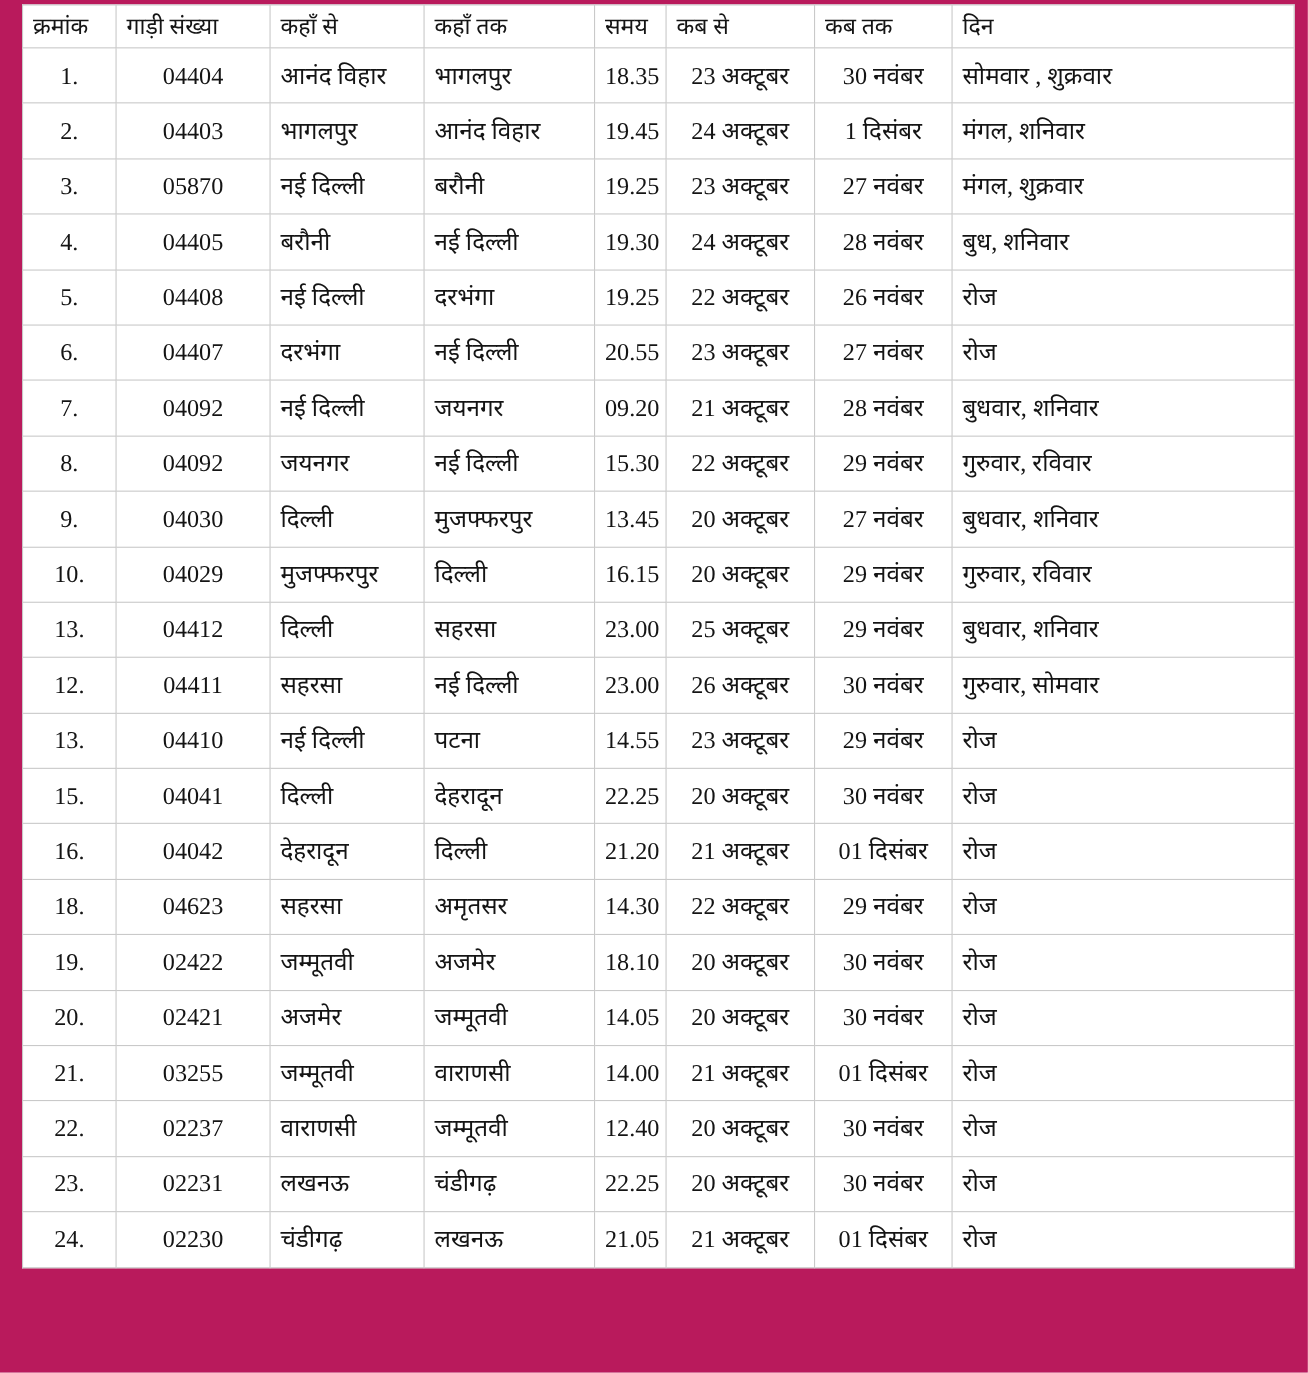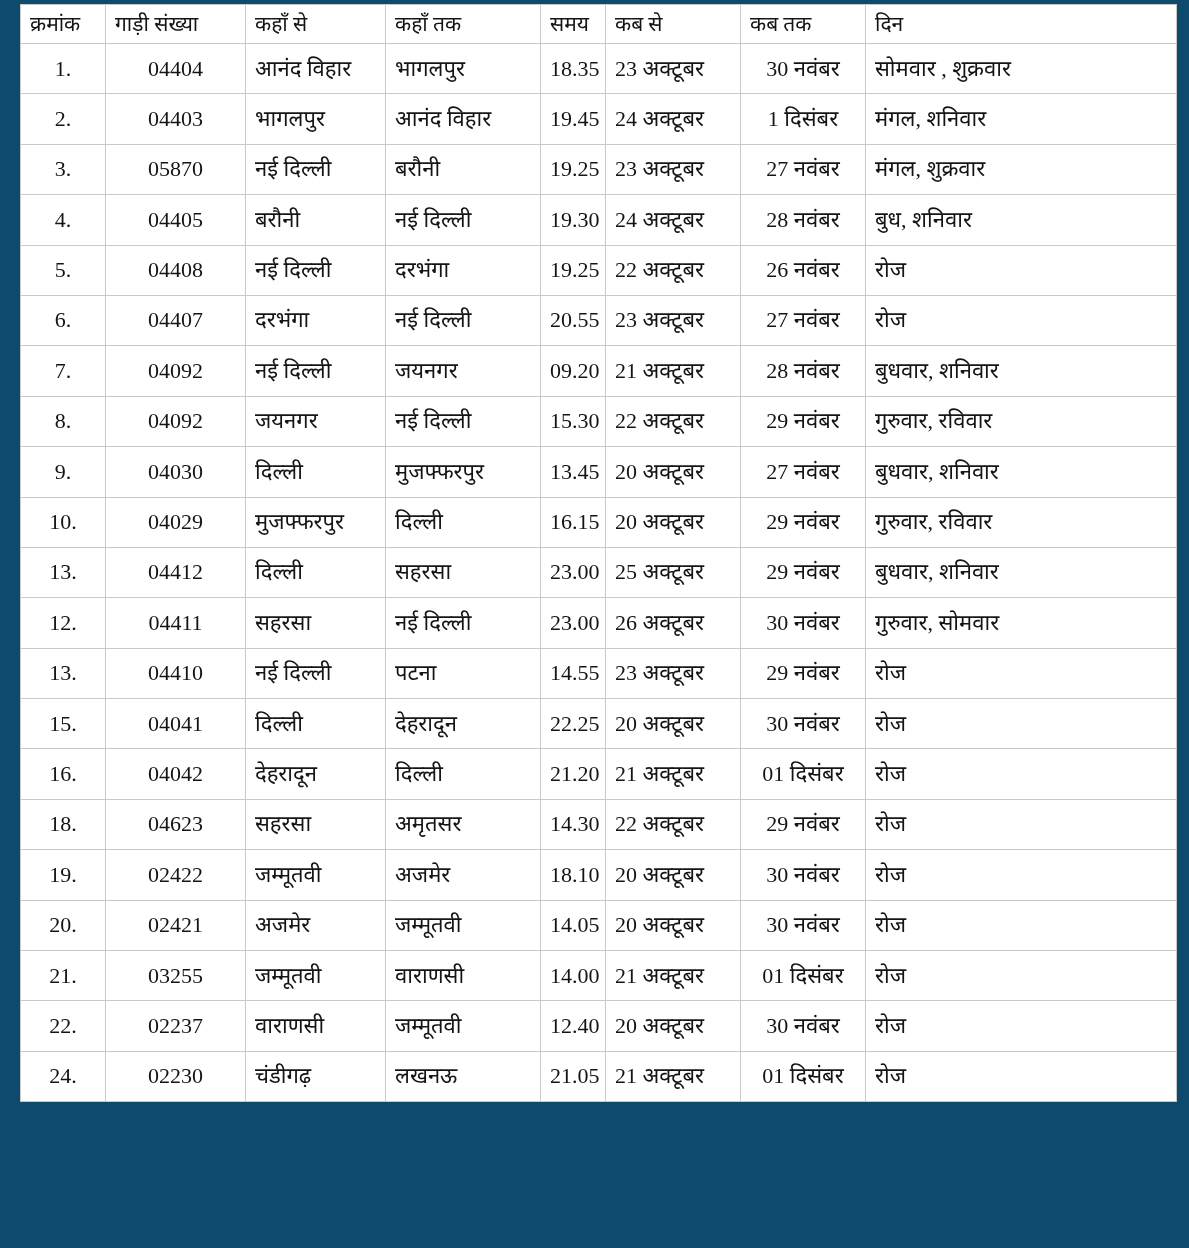--- a/index.html
+++ b/index.html
@@ -12,21 +12,21 @@
     width: 1189px;
     height: 1248px;
     font-family: "Liberation Serif", "DejaVu Serif", serif;
     color: #141414;
     overflow: hidden;
   }
   .page {
     position: relative;
     width: 1189px;
     height: 1248px;
-    background: #0c4a6e;
+    background: #be185d;
     box-sizing: border-box;
   }
   .table-wrap {
     position: absolute;
     left: 20px;
     top: 4px;
     width: 1156px;
   }
   table.schedule {
     border-collapse: collapse;
@@ -63,21 +63,21 @@
     height: 49.4px;
     font-size: 22px;
     line-height: 1.2;
   }
   
   td.sno, th.sno          { text-align: center; }
   td.train, th.train      { text-align: center; }
   td.from, th.from        { text-align: left; }
   td.to, th.to            { text-align: left; }
   td.time, th.time        { text-align: center; }
-  td.fromd, th.fromd      { text-align: left; }
+  td.fromd, th.fromd      { text-align: center; }
   td.tod, th.tod          { text-align: center; }
   td.days, th.days        { text-align: left; }
 
   th.sno, th.train { text-align: center; }
   th.time { text-align: center; }
   th.fromd, th.tod { text-align: center; }
 
   
   .page { filter: saturate(0.96); }
 </style>
@@ -304,20 +304,30 @@
             <td class="sno">22.</td>
             <td class="train">02237</td>
             <td class="from">वाराणसी</td>
             <td class="to">जम्मूतवी</td>
             <td class="time">12.40</td>
             <td class="fromd">20 अक्टूबर</td>
             <td class="tod">30 नवंबर</td>
             <td class="days">रोज</td>
           </tr>
           <tr>
+            <td class="sno">23.</td>
+            <td class="train">02231</td>
+            <td class="from">लखनऊ</td>
+            <td class="to">चंडीगढ़</td>
+            <td class="time">22.25</td>
+            <td class="fromd">20 अक्टूबर</td>
+            <td class="tod">30 नवंबर</td>
+            <td class="days">रोज</td>
+          </tr>
+          <tr>
             <td class="sno">24.</td>
             <td class="train">02230</td>
             <td class="from">चंडीगढ़</td>
             <td class="to">लखनऊ</td>
             <td class="time">21.05</td>
             <td class="fromd">21 अक्टूबर</td>
             <td class="tod">01 दिसंबर</td>
             <td class="days">रोज</td>
           </tr>
         </tbody>

